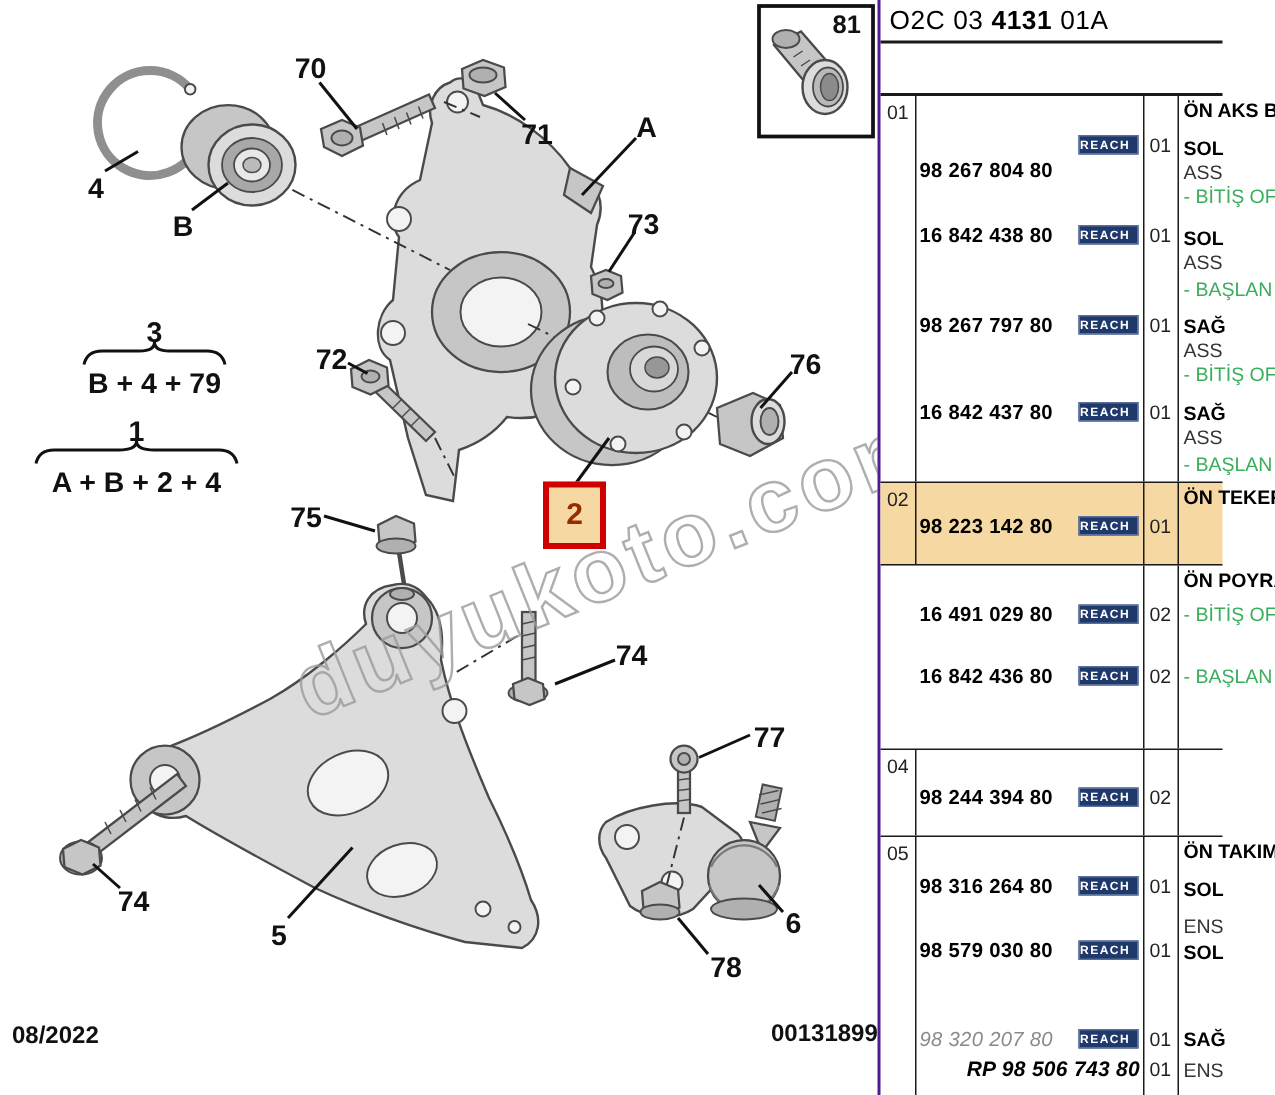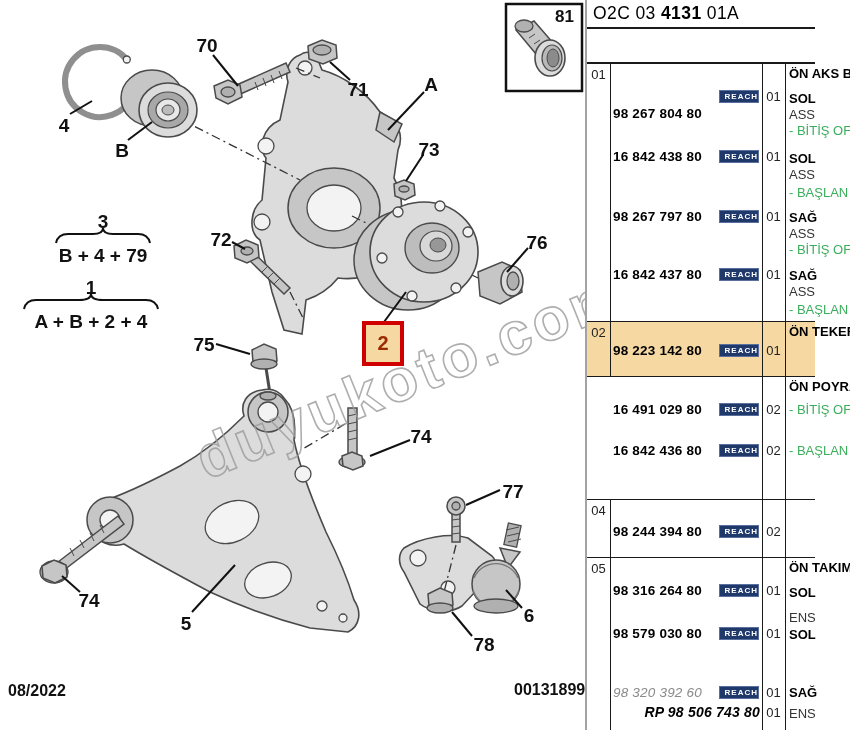--- a/index.html
+++ b/index.html
@@ -1,41 +1,41 @@
 <!DOCTYPE html>
 <html><head>
 <meta charset="utf-8">
 <style>
   html,body{margin:0;padding:0;background:#fff}
   #stage{position:relative;width:850px;height:730px;background:#ffffff;overflow:hidden;
          font-family:"Liberation Sans",sans-serif;color:#000}
 
   
-  .panel{position:absolute;left:585px;top:0;width:230px;height:730px;border-left:2px solid #a3a3a3;box-sizing:border-box}
+  .panel{position:absolute;left:585px;top:0;width:230px;height:730px;border-left:2px solid #4c1d95;box-sizing:border-box}
   .code{position:absolute;left:0;top:0;width:100%;height:29px;border-bottom:2px solid #1a1a1a;box-sizing:border-box;
         font-size:17.5px;line-height:27px;padding-left:6px;letter-spacing:.4px;white-space:nowrap}
   .code b{font-weight:bold}
   .band{position:absolute;left:0;top:29px;width:100%;height:35px;border-bottom:2px solid #1a1a1a;box-sizing:border-box}
 
   .row{position:absolute;left:0;width:100%;box-sizing:border-box;border-bottom:1px solid #1a1a1a}
   .row.last{border-bottom:none}
   .hl{background:#F6D8A3}
   .c-item{position:absolute;left:0;top:0;bottom:0;width:23px;border-right:1px solid #1a1a1a}
   .c-part{position:absolute;left:23px;top:0;bottom:0;width:152px;border-right:1px solid #1a1a1a}
   .c-qty{position:absolute;left:175px;top:0;bottom:0;width:23px;border-right:1px solid #1a1a1a}
   .c-desc{position:absolute;left:198px;top:0;bottom:0;right:0;overflow:visible}
 
   .item-no{position:absolute;top:3px;left:0;width:100%;text-align:center;font-size:13px;color:#222}
   .ln{position:absolute;left:3px;height:15px;line-height:15px;font-size:13px;white-space:nowrap}
   .c-desc .ln{left:4px}
   .pn{font-weight:bold;font-size:13.5px;letter-spacing:.2px}
   .pn.old{font-weight:normal;font-style:italic;color:#8a8a8a}
   .pn.rp{left:auto;right:2px;text-align:center;font-style:italic;font-size:14px}
   .badge{position:absolute;right:3px;width:40px;height:13px;background:#20396B;border:1px solid #5a6f9e;box-sizing:border-box;
-         color:#fff;font-size:8px;font-weight:bold;letter-spacing:1px;text-align:right;line-height:11px}
+         color:#fff;font-size:8px;font-weight:bold;letter-spacing:1px;text-align:left;line-height:11px}
   .qty{position:absolute;left:0;width:100%;text-align:center;height:15px;line-height:15px;font-size:13px;color:#222}
   .t{font-weight:bold}
   .d1{font-weight:bold}
   .d2{color:#333}
   .note{color:#3BAE5C;}
 
   
   .foot{position:absolute;font-size:16px;font-weight:bold;color:#111}
 
   
@@ -378,21 +378,21 @@
 
     <div class="row last" style="top:558px;height:172px">
       <div class="c-item">
           <div class="item-no">05</div>
         </div>
       <div class="c-part">
         <div class="ln pn" style="top:25px">98 316 264 80</div>
         <div class="badge" style="top:26px">REACH</div>
         <div class="ln pn" style="top:68px">98 579 030 80</div>
         <div class="badge" style="top:69px">REACH</div>
-        <div class="ln pn old" style="top:127px">98 320 392 60</div>
+        <div class="ln pn old" style="top:127px">98 320 207 80</div>
         <div class="badge" style="top:128px">REACH</div>
         <div class="ln pn rp" style="top:147px">RP 98 506 743 80</div>
       </div>
       <div class="c-qty">
         <div class="qty" style="top:25px">01</div>
         <div class="qty" style="top:68px">01</div>
         <div class="qty" style="top:127px">01</div>
         <div class="qty" style="top:147px">01</div>
       </div>
       <div class="c-desc">

